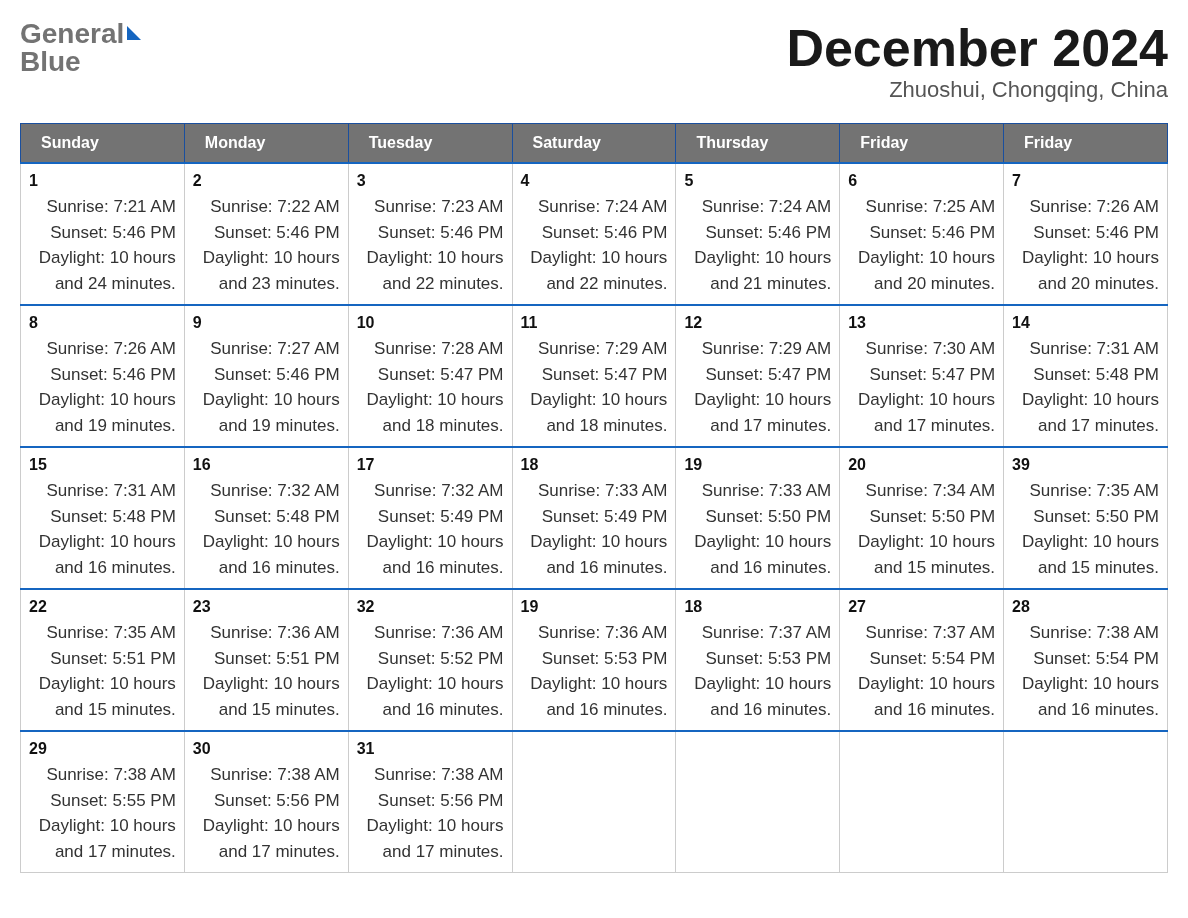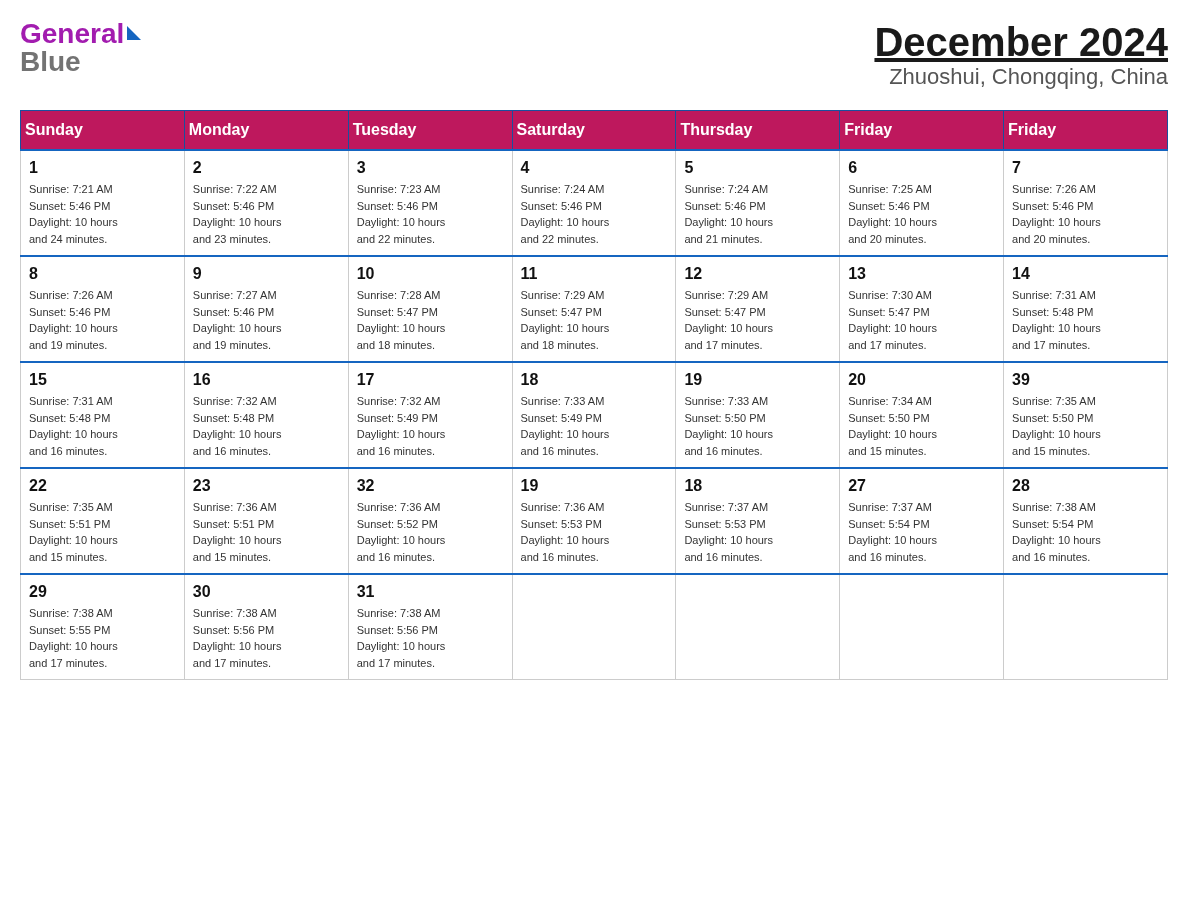--- a/index.html
+++ b/index.html
@@ -18,21 +18,21 @@
     }
     .logo {
       display: flex;
       align-items: flex-end;
       font-size: 28px;
       font-weight: bold;
       color: #1a1a1a;
       line-height: 1;
     }
     .logo-general {
-      color: #a21caf;
+      color: #737373;
     }
     .logo-triangle {
       display: inline-block;
       width: 0;
       height: 0;
       border-left: 14px solid #1565c0;
       border-top: 14px solid transparent;
       border-bottom: 0px solid transparent;
       margin-left: 3px;
       margin-bottom: 2px;
@@ -46,39 +46,38 @@
       flex-direction: column;
     }
     .logo-top-line {
       display: flex;
       align-items: center;
     }
     .title-block {
       text-align: right;
     }
     .month-title {
-      font-size: 40px;
+      font-size: 52px;
       font-weight: bold;
       color: #1a1a1a;
       line-height: 1.1;
-      text-decoration: underline;
     }
     .subtitle {
       font-size: 22px;
       color: #555;
     }
     .calendar {
       width: 100%;
       border-collapse: collapse;
       border: 1px solid #aaa;
     }
     .calendar th {
-      background-color: #be185d;
+      background-color: #737373;
       color: #fff;
-      padding: 10px 4px;
+      padding: 10px 20px;
       font-size: 16px;
       font-weight: bold;
       text-align: left;
       border: 1px solid #1a4f9e;
     }
     .calendar td {
       vertical-align: top;
       padding: 8px;
       border: 1px solid #ccc;
       width: 14.28%;
@@ -87,23 +86,24 @@
       color: #222;
     }
     .day-number {
       font-size: 16px;
       font-weight: bold;
       display: block;
       margin-bottom: 4px;
       color: #111;
     }
     .day-info {
-      font-size: 11px;
+      font-size: 17px;
       line-height: 1.5;
       color: #333;
+      text-align: right;
     }
     .empty-cell {
       background: #fff;
     }
     .calendar tr {
       border-bottom: 2px solid #1565c0;
     }
     .calendar tbody tr:last-child {
       border-bottom: 1px solid #ccc;
       margin-left: 24px;

